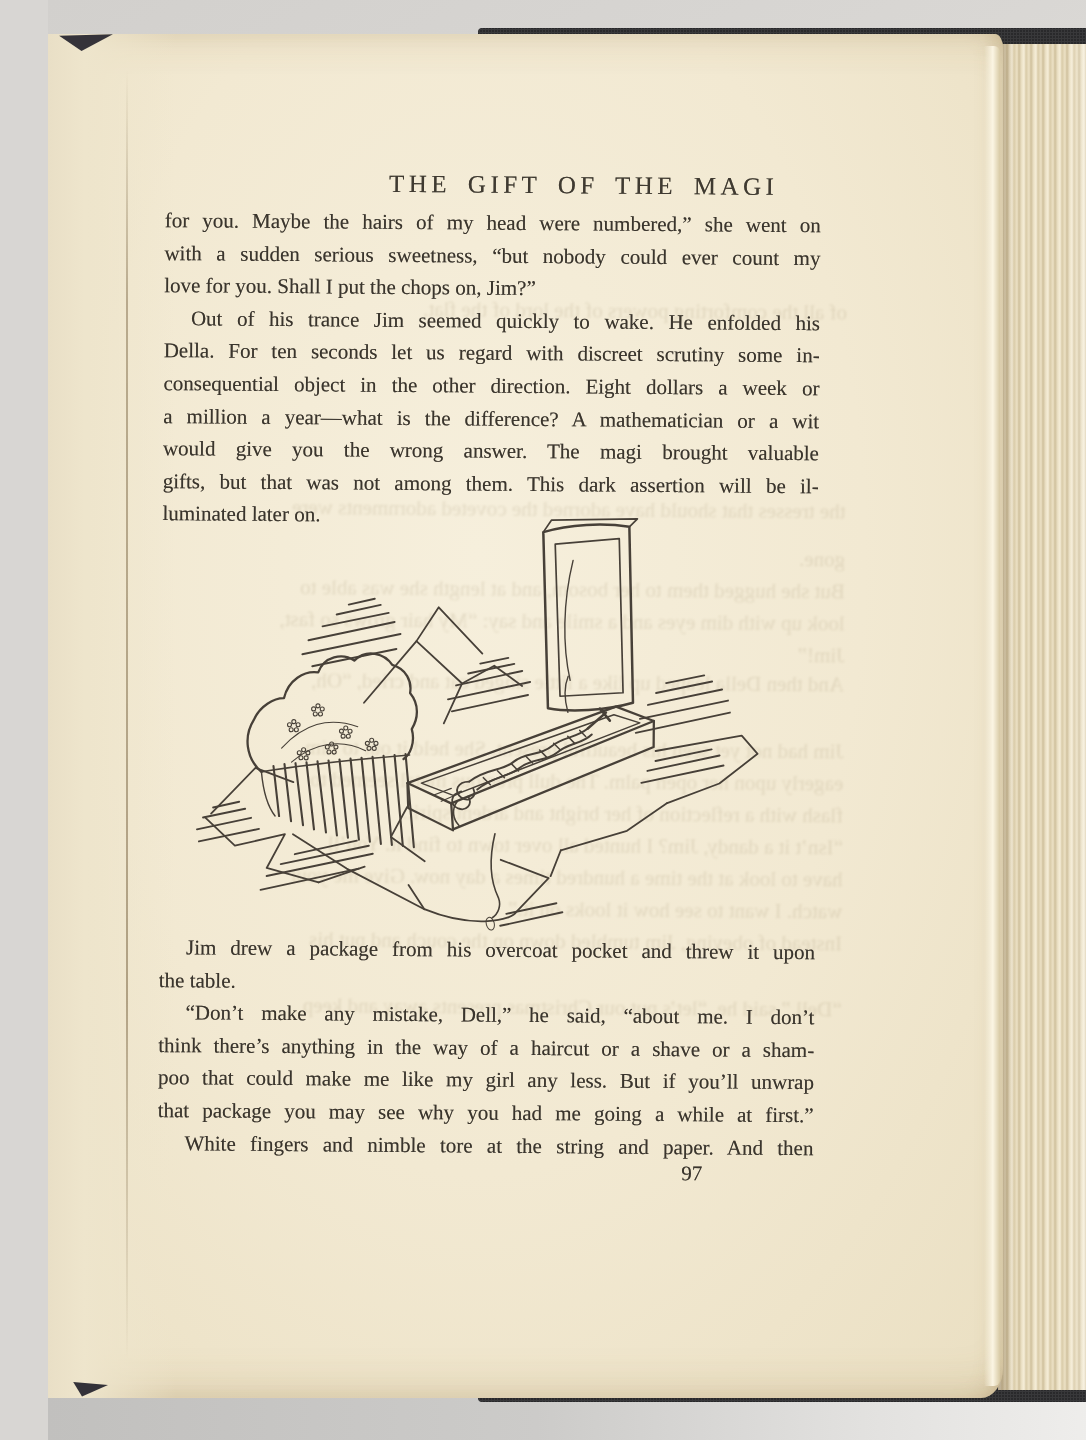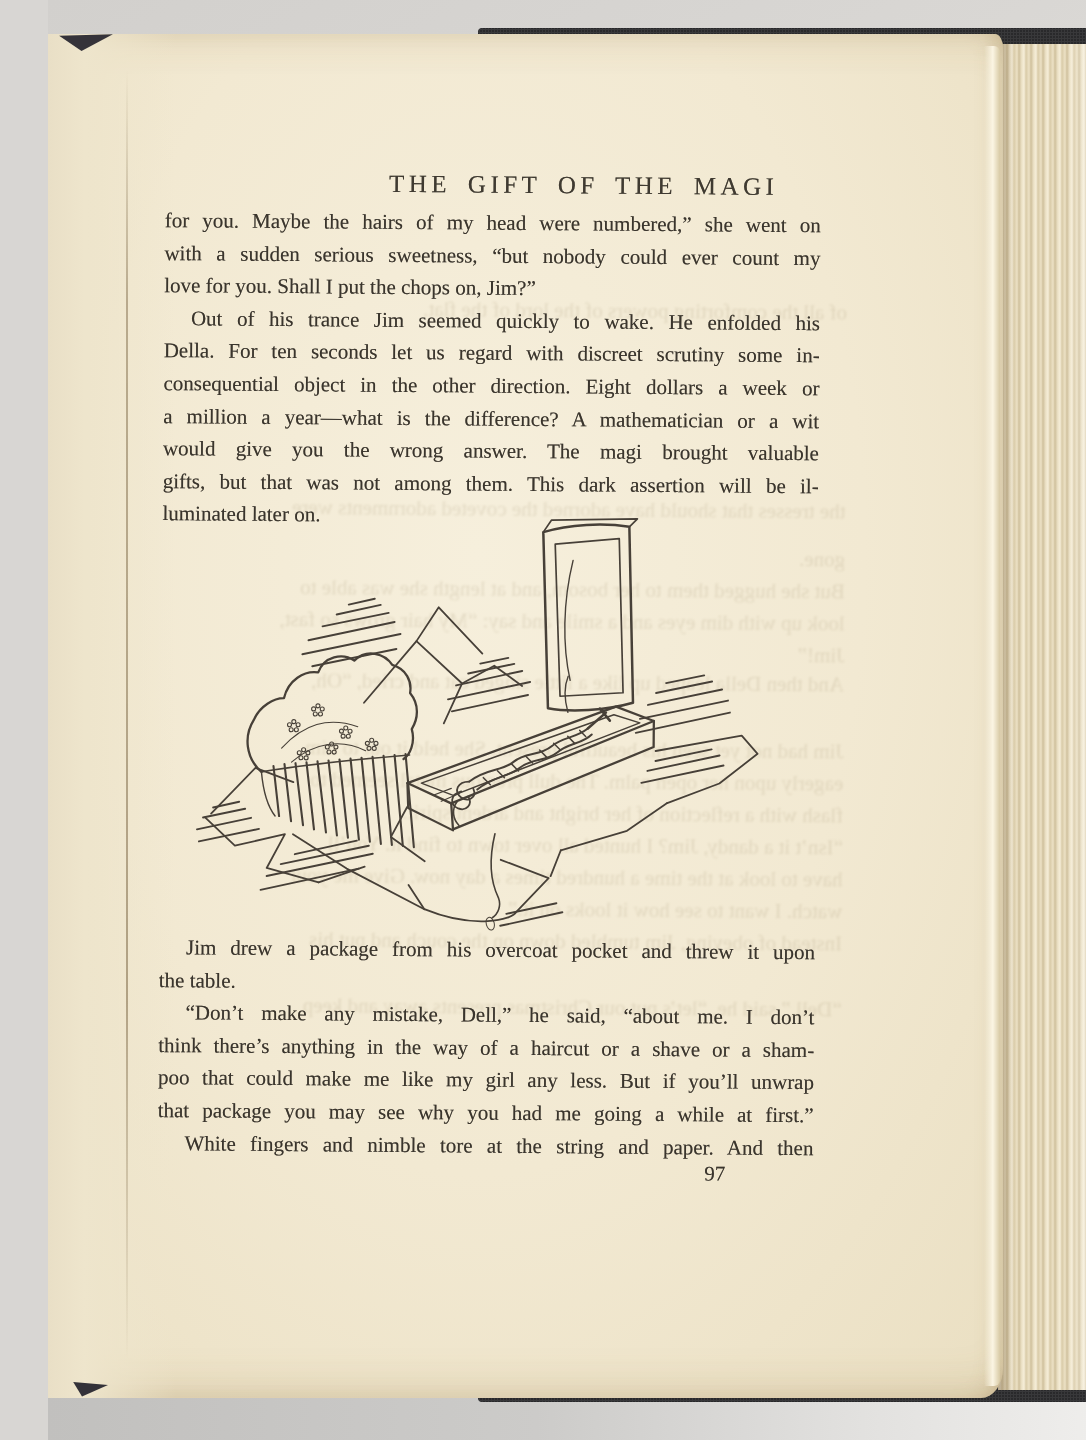--- a/index.html
+++ b/index.html
@@ -44,21 +44,21 @@
   .content{position:absolute;inset:0;transform:rotate(.45deg);transform-origin:480px 700px;color:#3a352d;}
   .running-head{position:absolute;left:337px;top:171px;font-size:25px;letter-spacing:4.5px;
     word-spacing:6px;color:#3f3a31;text-shadow:0 0 .6px rgba(58,53,45,.6);}
   .textblock{position:absolute;left:113px;width:656px;font-size:21px;color:#3a352d;
     text-shadow:0 0 .6px rgba(58,53,45,.55);}
   .textblock .line{height:32.6px;line-height:32.6px;white-space:nowrap;}
   .textblock .line.just{text-align:justify;text-align-last:justify;}
   .textblock .line.indent{padding-left:27px;}
   .upper{top:207px;}
   .lower{top:934px;}
-  .page-number{position:absolute;left:637px;top:1160px;width:44px;text-align:right;
+  .page-number{position:absolute;left:637px;top:1160px;width:44px;text-align:left;
     font-size:21px;color:#3a352d;text-shadow:0 0 .6px rgba(58,53,45,.55);}
   
   .ghost{position:absolute;left:118px;top:0;width:678px;height:1440px;
     transform:scaleX(-1);opacity:.15;filter:blur(1.1px);color:#7d6a43;font-size:21px;pointer-events:none;}
   .ghost .ghost-line{position:absolute;left:0;white-space:nowrap;}
   
   .illustration{position:absolute;left:148px;top:516px;}
   .illustration path,.illustration circle,.illustration ellipse{
     stroke:#474038;fill:none;stroke-linecap:round;stroke-linejoin:round;}
 </style>

